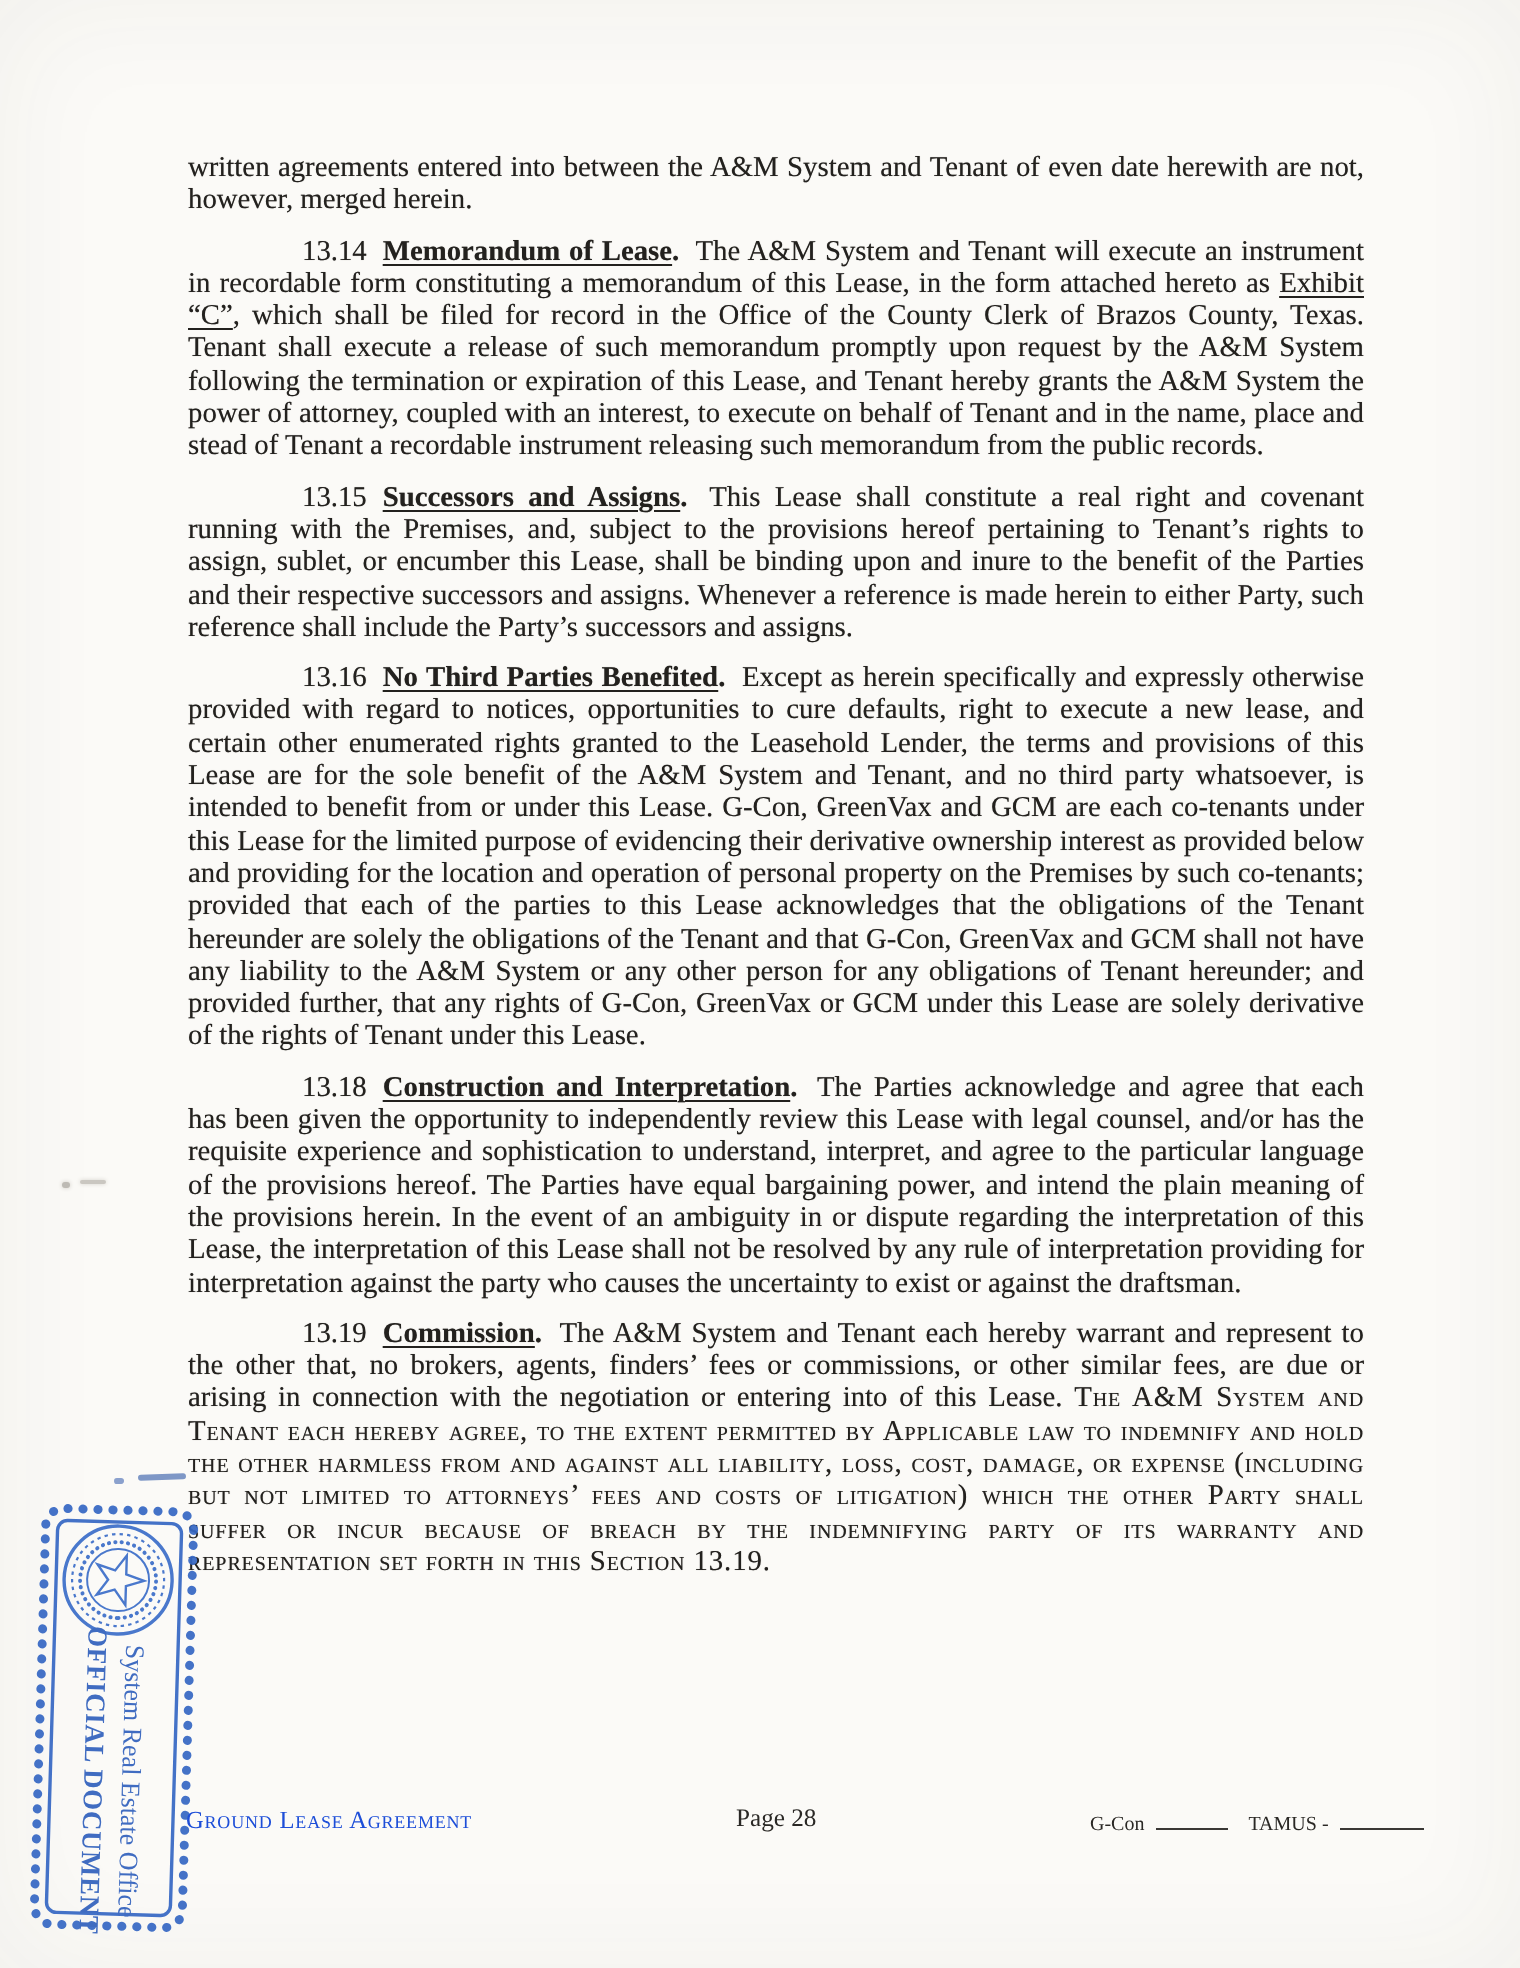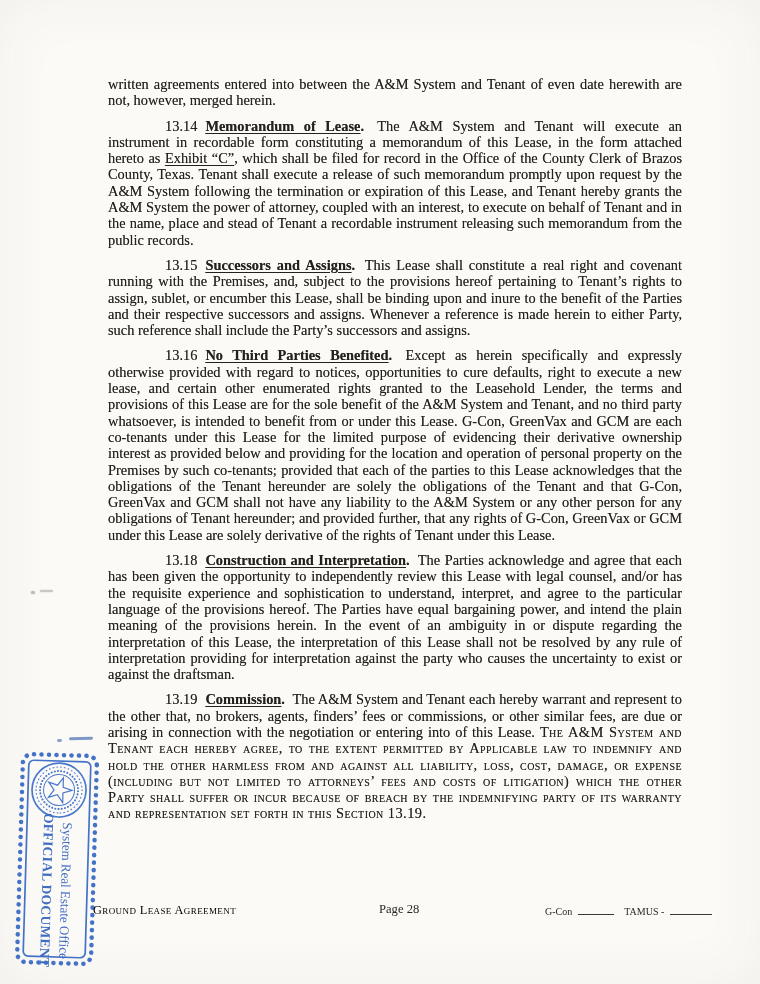--- a/index.html
+++ b/index.html
@@ -14,38 +14,38 @@
     box-shadow:inset 0 0 60px rgba(60,55,40,0.05);
     overflow:hidden;
   }
   .doc-body{
     position:absolute;left:94px;top:76px;width:588px;
     color:#23211e;
     font-size:14.4px;line-height:16.3px;
     text-align:justify;
     text-shadow:0 0 0.35px rgba(35,33,30,0.55);
   }
-  p.para{margin:0 0 9px 14px;}
+  p.para{margin:0 0 9px 0;}
   p.para.indent{text-indent:57px;}
   .sec-num{margin-right:8px;}
   .sec-title{
     font-weight:700;
     text-decoration:underline;
     text-decoration-thickness:1.2px;
     text-underline-offset:2px;
   }
   .sec-dot{font-weight:700;margin-right:4px;}
   .useg{text-decoration:underline;text-underline-offset:2px;}
   .scseg{font-variant:small-caps;letter-spacing:0.45px;}
   
   .footer-left{
     position:absolute;left:93px;top:903px;
-    font-variant:small-caps;font-size:12.3px;letter-spacing:0.4px;color:#000000;
+    font-variant:small-caps;font-size:12.3px;letter-spacing:0.4px;color:#1d4ed8;
   }
-  .footer-center{position:absolute;left:368px;top:902px;font-size:12.6px;color:#2a2825;margin-left:11px;}
+  .footer-center{position:absolute;left:368px;top:902px;font-size:12.6px;color:#2a2825;}
   .footer-right{position:absolute;left:545px;top:902px;font-size:10px;color:#2a2825;white-space:nowrap;}
   .blank{
     display:inline-block;height:12px;border-bottom:1.3px solid #3a3835;
     vertical-align:baseline;
   }
   .blank.b1{width:36px;margin:0 10px 0 6px;}
   .blank.b2{width:42px;margin-left:6px;}
   
   .stamp{
     position:absolute;left:-50px;top:819px;width:214px;height:80px;

